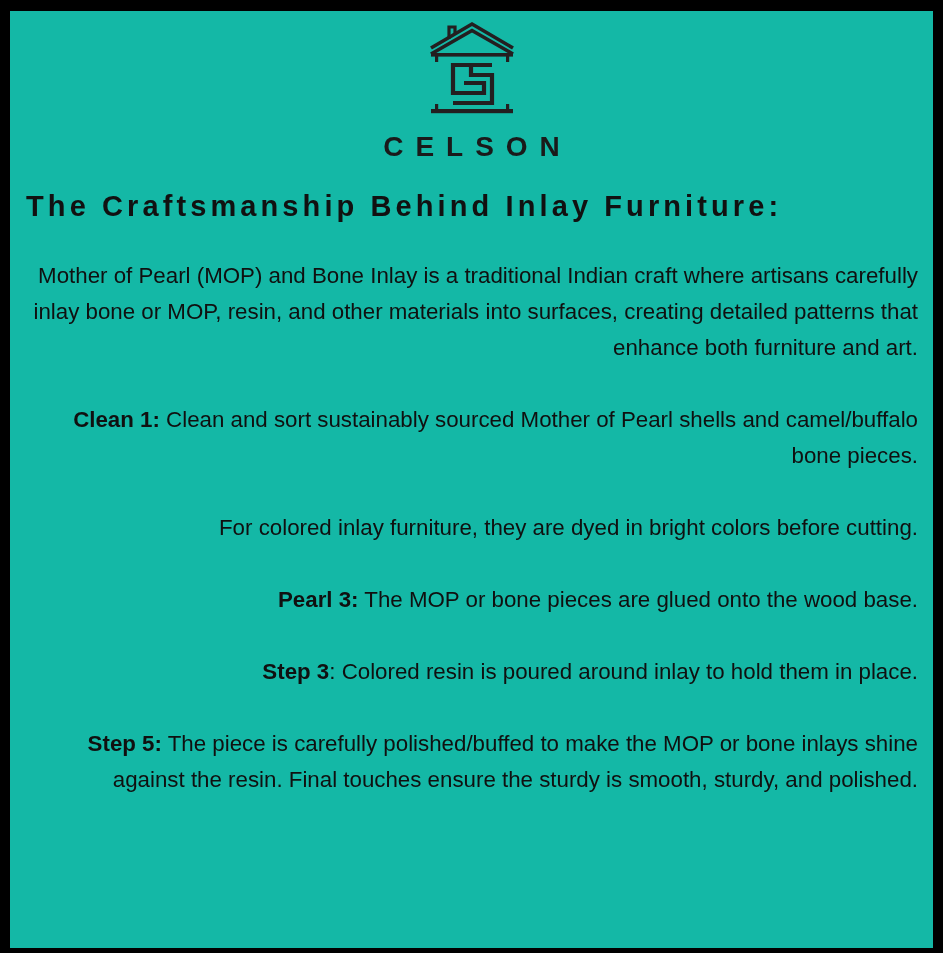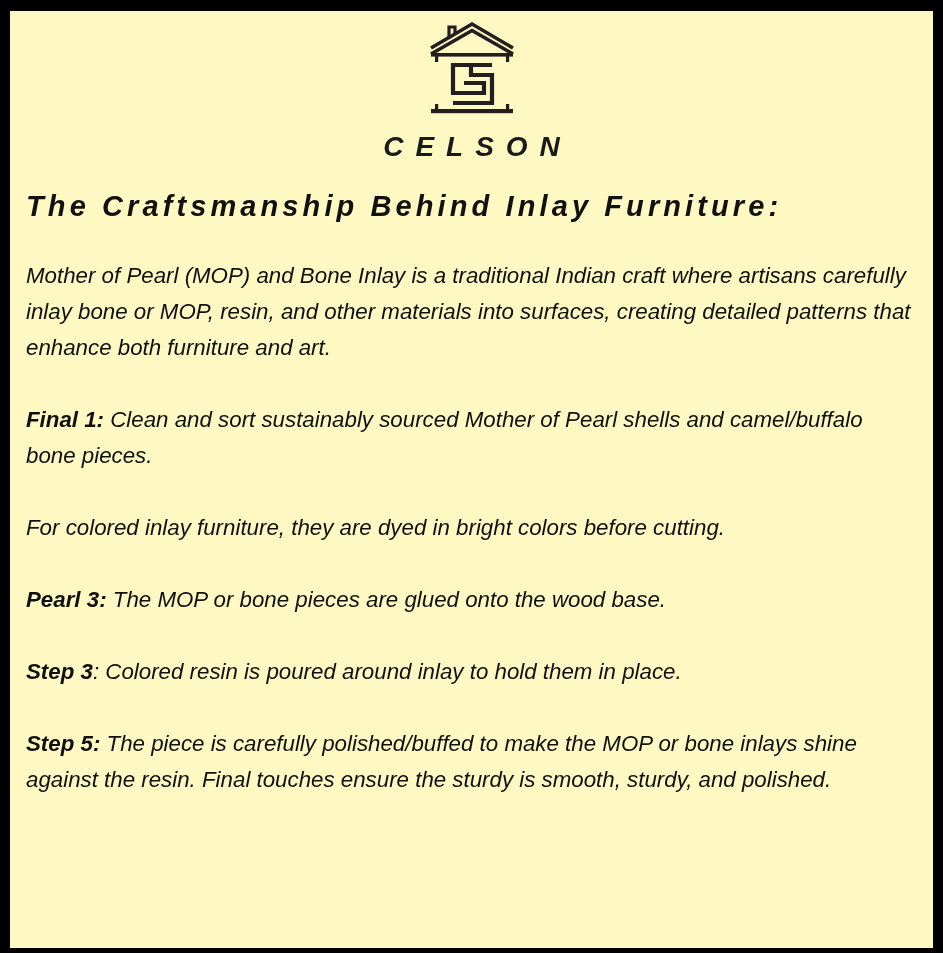--- a/index.html
+++ b/index.html
@@ -8,27 +8,26 @@
     background: #ffffff;
   }
   body {
     font-family: "Liberation Sans", sans-serif;
   }
   .page {
     position: relative;
     width: 943px;
     height: 953px;
     box-sizing: border-box;
-    background: #fef9c3;
+    background: #14b8a6;
     border-left: 10px solid #000000;
     border-right: 10px solid #000000;
     border-top: 11px solid #000000;
     border-bottom: 5px solid #000000;
     overflow: hidden;
-    font-style: italic;
   }
   .inner {
     box-sizing: border-box;
     width: 100%;
     height: 100%;
     padding: 8px 7px 0 7px;
   }
 
   
   .brand {
@@ -68,20 +67,21 @@
   .body-copy {
     margin: 0 0 0 9px;
     padding-right: 8px;
   }
   .para {
     font-family: "Liberation Sans", sans-serif;
     font-size: 22.3px;
     line-height: 36px;
     color: #101010;
     margin: 0;
+    text-align: right;
   }
   .para + .para {
     margin-top: 36px;
   }
   .para-intro {
     margin-top: 34px;
   }
   .step-label {
     font-weight: 700;
   }
@@ -117,21 +117,21 @@
 
     <h1 class="doc-heading">The Craftsmanship Behind Inlay Furniture:</h1>
 
     <div class="body-copy">
 
       <p class="para para-intro">
         <span>Mother of Pearl (MOP) and Bone Inlay is a traditional Indian craft where artisans carefully inlay bone or MOP, resin, and other materials into surfaces, creating detailed patterns that enhance both furniture and art.</span>
       </p>
 
       <p class="para">
-        <span class="step-label">Final 1:</span><span> Clean and sort sustainably sourced Mother of Pearl shells and camel/buffalo bone pieces.</span>
+        <span class="step-label">Clean 1:</span><span> Clean and sort sustainably sourced Mother of Pearl shells and camel/buffalo bone pieces.</span>
       </p>
 
       <p class="para">
         <span>For colored inlay furniture, they are dyed in bright colors before cutting.</span>
       </p>
 
 
       <p class="para">
         <span class="step-label">Pearl 3:</span><span> The MOP or bone pieces are glued onto the wood base.</span>
       </p>

